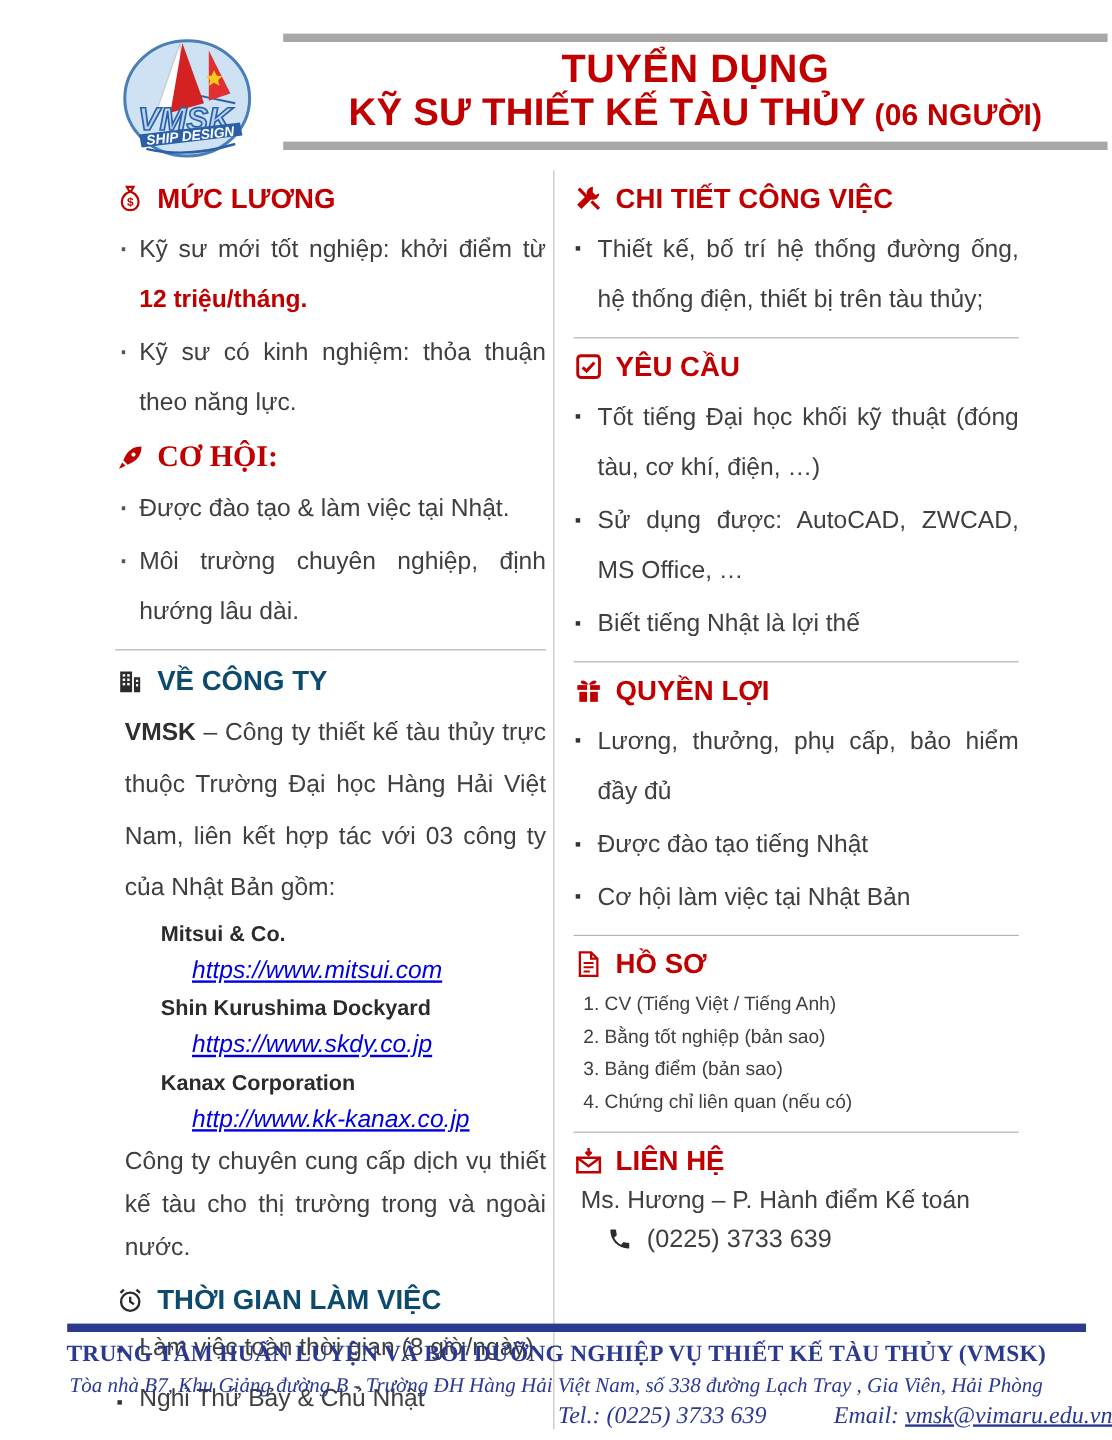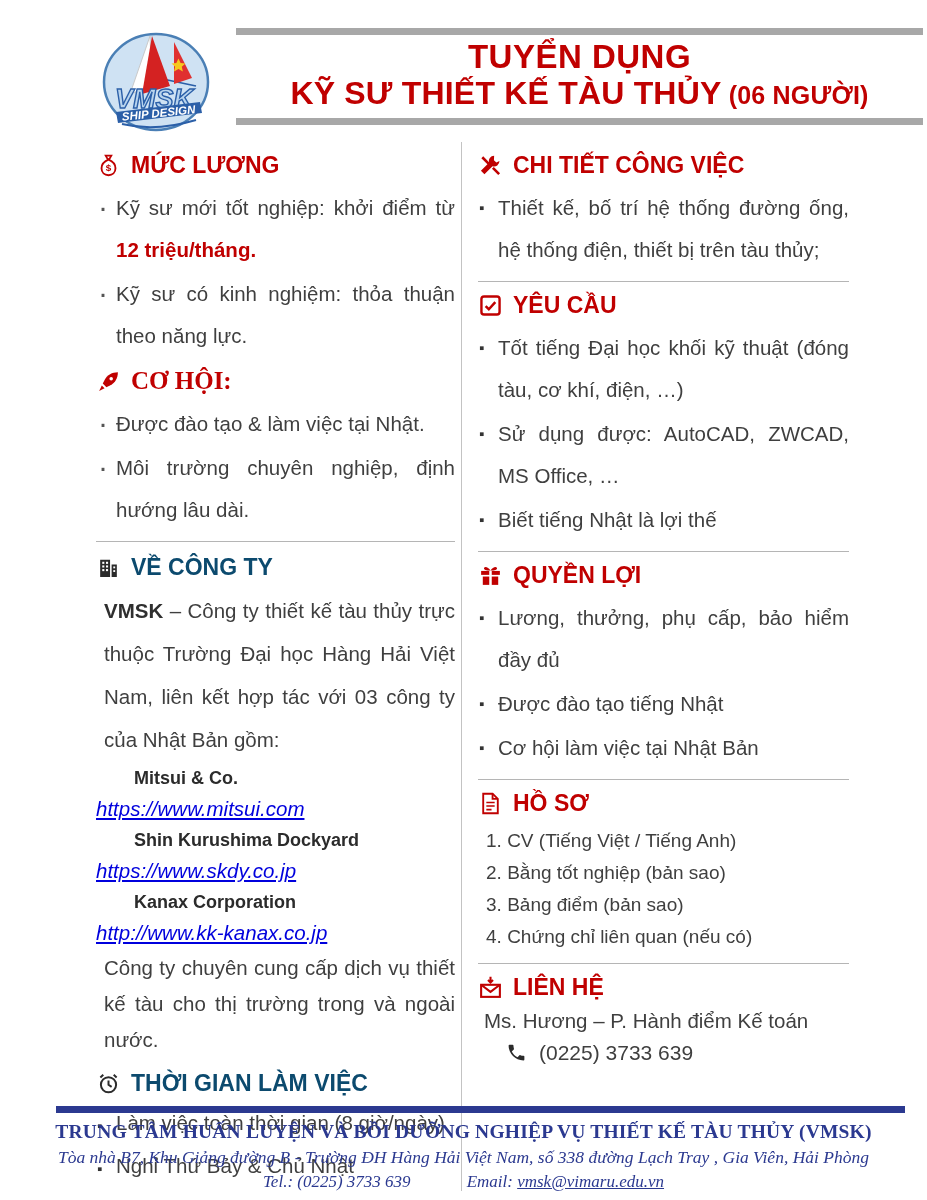--- a/index.html
+++ b/index.html
@@ -35,38 +35,38 @@
   ul.blist{list-style:none;margin:2px 0 6px 0;padding:0;}
   ul.blist li{position:relative;padding-left:20px;text-align:justify;font-size:20.5px;line-height:2.05;margin:2px 0;}
   ul.dot li::before{content:"·";position:absolute;left:2px;top:0;font-size:30px;line-height:1.35;color:#555;}
   ul.sq li::before{content:"▪";position:absolute;left:1px;top:0;font-size:15px;line-height:2.8;color:#333;}
   ul.tight li{line-height:1.75;margin:7px 0;}
   .hl-red{color:#c00000;font-weight:bold;}
   .para{font-size:20.5px;text-align:justify;line-height:2.1;margin:2px 0 4px 8px;}
   .para.tight{line-height:1.75;margin-left:8px;}
   .b{font-weight:bold;color:#2f2f2f;}
   .partner{margin-left:38px;font-weight:bold;color:#2b2b2b;font-size:18px;line-height:1.55;}
-  .partner-link{display:block;font-size:20.5px;line-height:1.55;margin-bottom:2px;}
+  .partner-link{display:block;margin-left:64px;font-size:20.5px;line-height:1.55;margin-bottom:2px;}
   a.link{color:#0000dd;font-style:italic;text-decoration:underline;cursor:pointer;}
   .hr{border:0;border-top:1.5px solid #b5b5b5;margin:10px 0;}
   
   ol.numlist{list-style:none;counter-reset:doc;margin:4px 0 8px 0;padding:0;}
-  ol.numlist li{counter-increment:doc;font-size:19px;line-height:1.68;padding-left:8px;}
+  ol.numlist li{counter-increment:doc;font-size:16px;line-height:1.68;padding-left:8px;}
   ol.numlist li::before{content:counter(doc) ". ";}
   
   .contact-person{font-size:20.5px;margin:4px 0 8px 6px;}
   .contact-row{display:flex;align-items:center;margin:7px 0 7px 28px;font-size:21px;}
   .contact-ic{width:21px;height:21px;margin-right:12px;color:#2b2b2b;flex:0 0 21px;}
   .contact-ic svg{width:100%;height:100%;display:block;}
   
   .footer{position:absolute;left:0;right:0;bottom:8px;text-align:center;}
   .footer-bar{height:7px;background:#2b3990;margin:0 22px 8px 56px;}
   .f1{font-family:"Liberation Serif","DejaVu Serif",serif;font-weight:bold;color:#2b3990;font-size:19.5px;letter-spacing:.2px;}
   .f2{font-family:"Liberation Serif","DejaVu Serif",serif;font-style:italic;color:#2b3990;font-size:17.5px;margin-top:4px;}
-  .f3{font-family:"Liberation Serif","DejaVu Serif",serif;font-style:italic;color:#2b3990;font-size:17px;margin-top:4px;}
+  .f3{font-family:"Liberation Serif","DejaVu Serif",serif;font-style:italic;color:#2b3990;font-size:20px;margin-top:4px;text-align:right;}
   .f3 .gap{display:inline-block;width:56px;}
   .f-email{text-decoration:underline;color:#2b3990;font-style:italic;cursor:pointer;}
 </style>
 </head>
 <body>
 
 <div class="page">
 
   <div class="header">
     <div class="logo-wrap">

